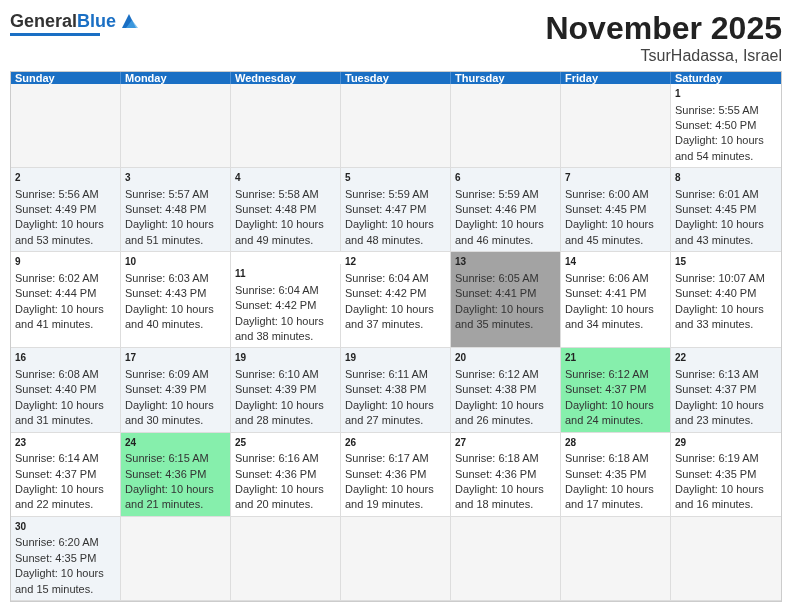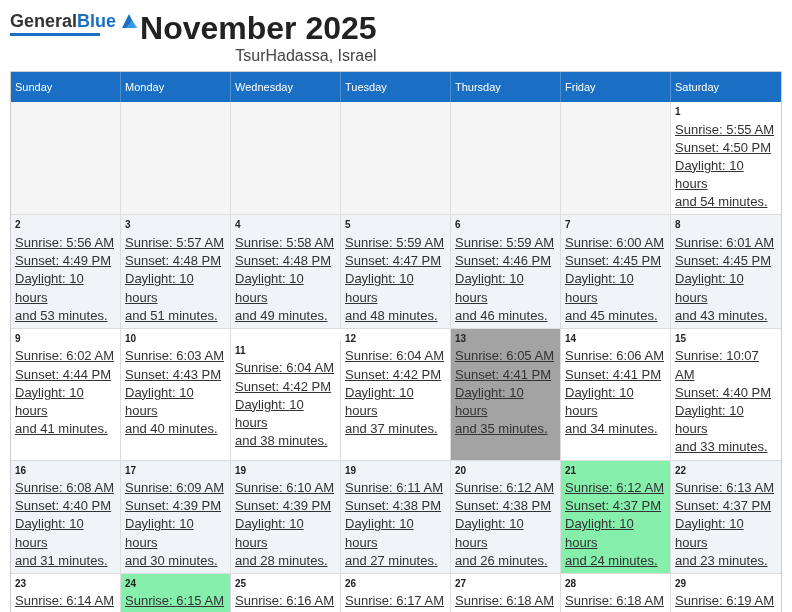--- a/index.html
+++ b/index.html
@@ -12,20 +12,21 @@
     }
     .page {
       width: 792px;
       height: 612px;
       padding: 10px;
       display: flex;
       flex-direction: column;
     }
     .header {
       display: flex;
+      justify-content: space-between;
       align-items: flex-start;
       margin-bottom: 6px;
     }
     .logo {
       display: flex;
       flex-direction: column;
       align-items: flex-start;
     }
     .logo-text {
       font-size: 18px;
@@ -52,23 +53,23 @@
       flex-direction: column;
       border: 1px solid #ccc;
     }
     .day-headers {
       display: grid;
       grid-template-columns: repeat(7, 1fr);
       background: #1a6fc4;
     }
     .day-header {
       color: #fff;
-      font-weight: normal;
+      font-weight: bold;
       font-size: 11px;
-      padding: 9px 4px;
+      padding: 0 4px;
       text-align: left;
       border-right: 1px solid #4a8fd4;
     }
     .day-header:last-child { border-right: none; }
     .calendar-grid {
       display: grid;
       grid-template-columns: repeat(7, 1fr);
       flex: 1;
     }
     .cell {
@@ -85,23 +86,22 @@
     .cell.empty { background: #f5f5f5; }
     .cell-date {
       font-size: 10px;
       font-weight: bold;
       color: #222;
       display: block;
       margin-bottom: 2px;
     }
     .cell-info {
       color: #333;
-      font-size: 13px;
+      font-size: 11px;
       line-height: 1.4;
-      text-decoration: underline;
     }
   </style>
 </head>
 <body>
 
 <div class="page">
   <div class="header">
     <div class="logo">
       <div style="display:flex;align-items:center;">
         <span class="logo-text">

